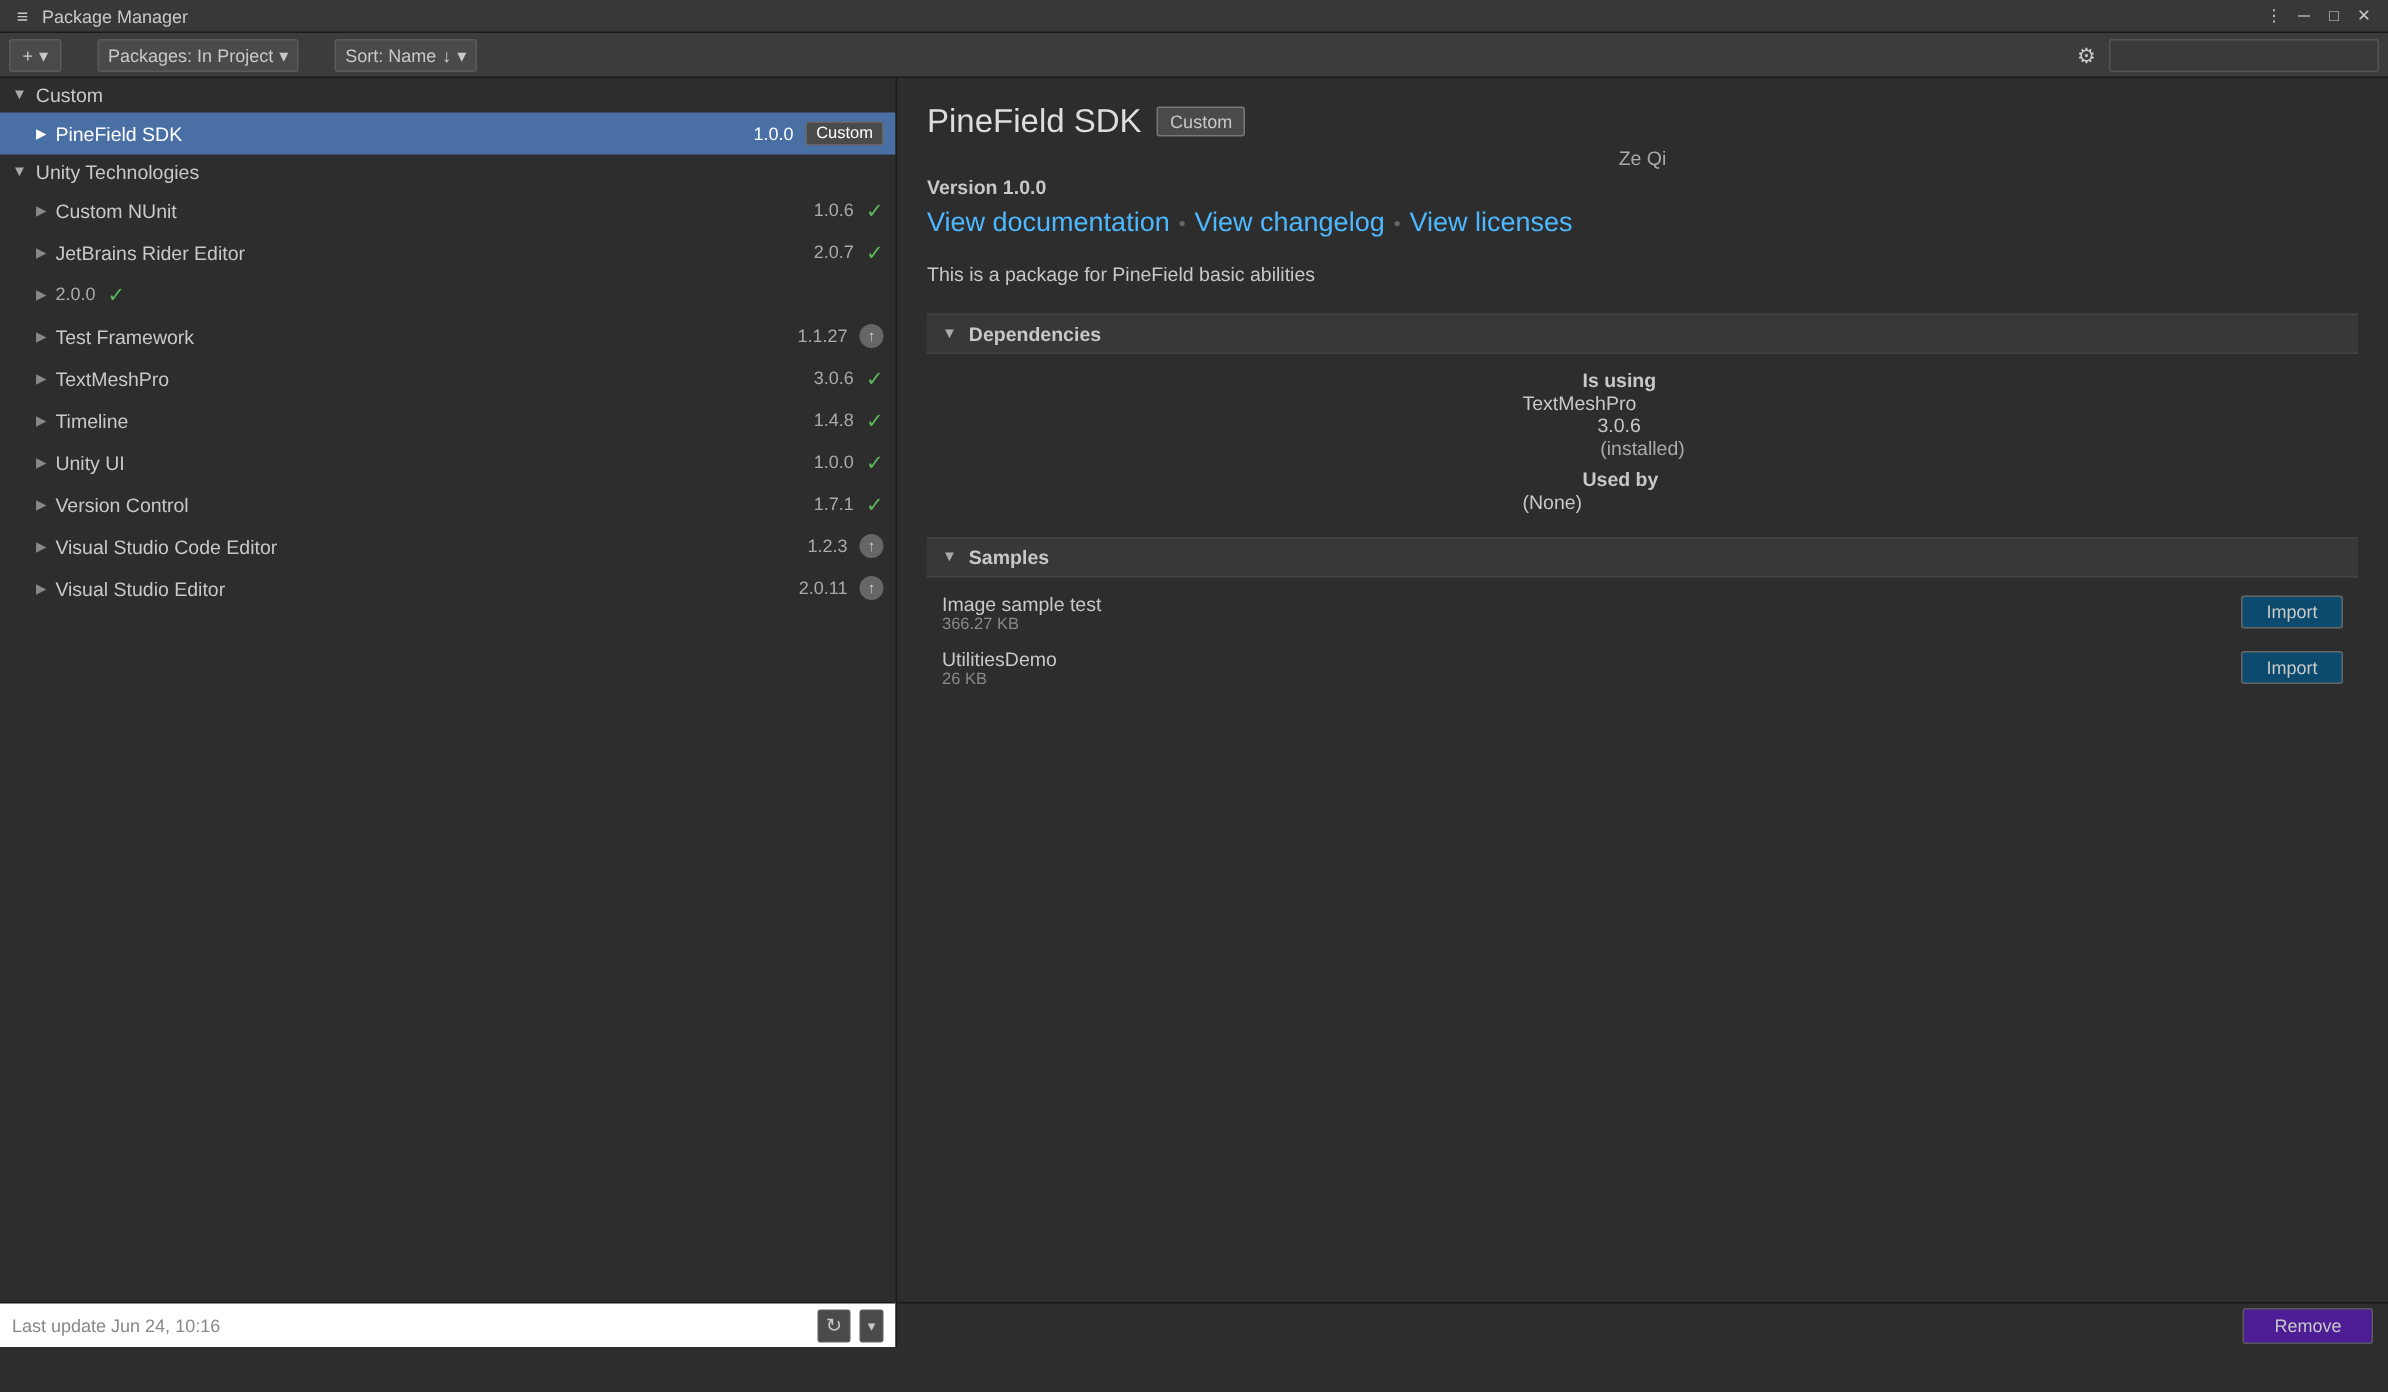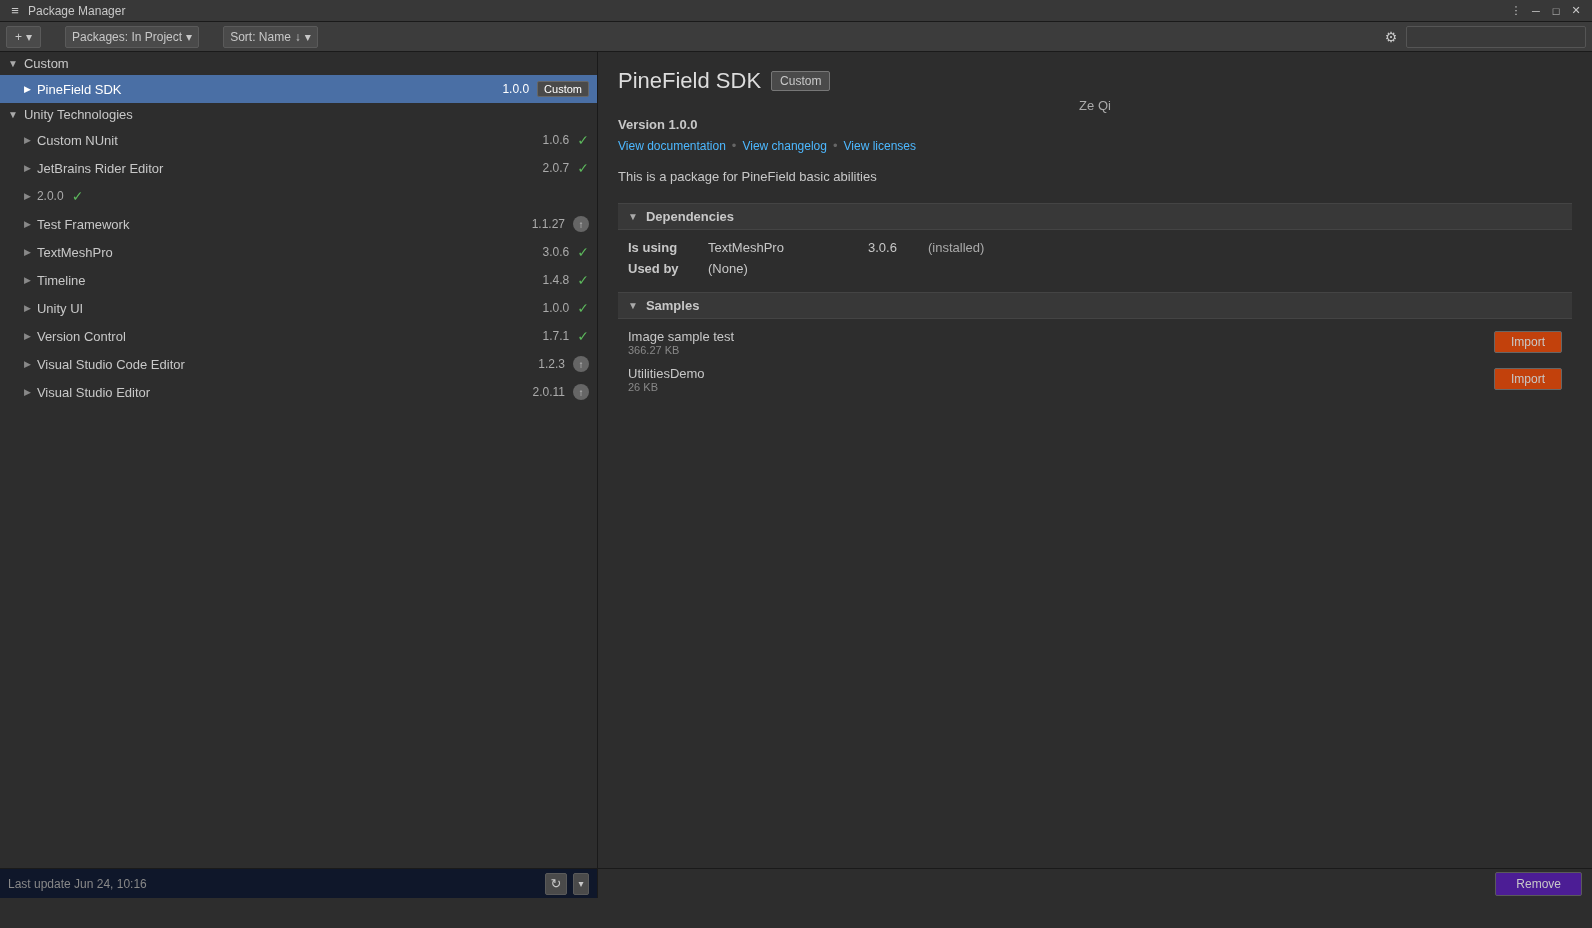--- a/index.html
+++ b/index.html
@@ -197,21 +197,21 @@
       display: inline-flex;
       align-items: center;
       justify-content: center;
       font-size: 10px;
       color: #ccc;
     }
 
     
     .bottom-bar {
       height: 30px;
-      background: #0f172a;
+      background: #ffffff;
       border-top: 1px solid #1a1a1a;
       display: flex;
       align-items: center;
       padding: 0 8px;
       gap: 6px;
       justify-content: flex-end;
     }
     .bottom-bar-text {
       font-size: 12px;
       color: #888;
@@ -289,21 +289,21 @@
     .pkg-links {
       display: flex;
       align-items: center;
       gap: 6px;
       margin-bottom: 14px;
     }
     .pkg-link {
       color: #4db8ff;
       cursor: pointer;
       text-decoration: none;
-      font-size: 12px;
+      font-size: 18px;
     }
     .pkg-separator {
       color: #666;
     }
     .pkg-description {
       color: #c8c8c8;
       font-size: 13px;
       margin-bottom: 16px;
       line-height: 1.5;
     }
@@ -331,20 +331,21 @@
 
     
     .dep-table {
       padding: 0 10px;
       margin-bottom: 16px;
     }
     .dep-row {
       display: flex;
       align-items: center;
       margin-bottom: 6px;
+      flex-direction: column;
     }
     .dep-label {
       color: #c8c8c8;
       font-weight: bold;
       width: 80px;
       font-size: 13px;
     }
     .dep-name {
       width: 160px;
       color: #c8c8c8;
@@ -376,21 +377,21 @@
     }
     .sample-name {
       color: #c8c8c8;
       font-size: 13px;
     }
     .sample-size {
       color: #888;
       font-size: 11px;
     }
     .sample-import-btn {
-      background: #c2410c;
+      background: #0c4a6e;
       border: 1px solid #666;
       color: #c8c8c8;
       padding: 3px 16px;
       cursor: pointer;
       font-size: 12px;
       border-radius: 2px;
     }
 
     
     .remove-btn {

